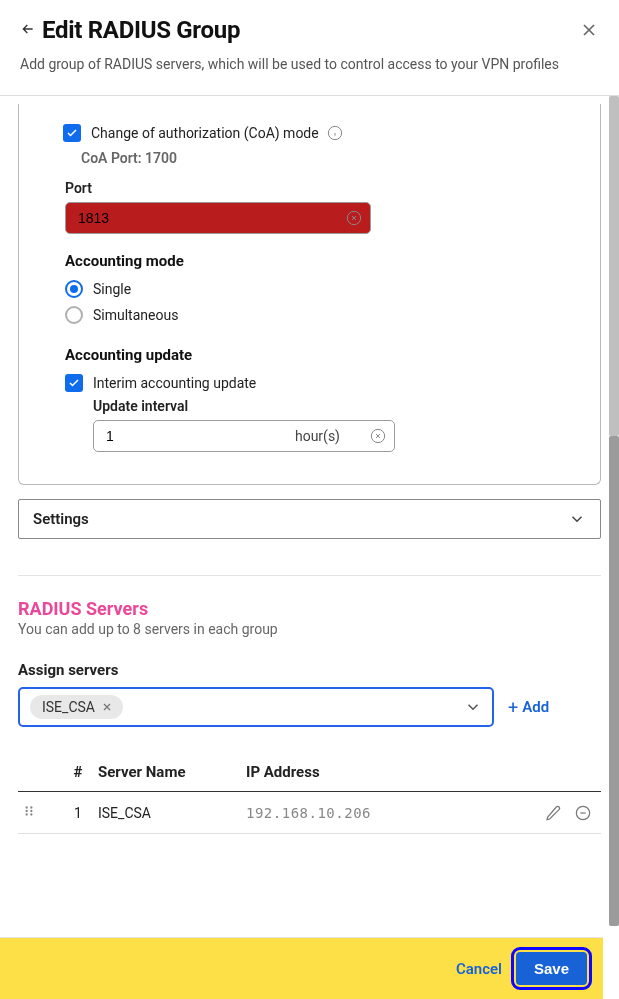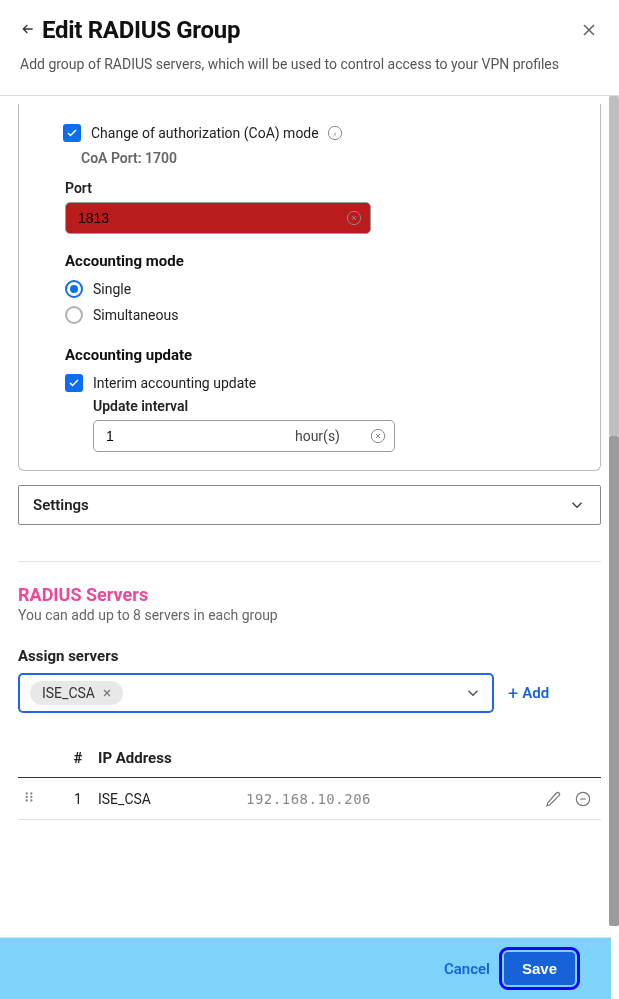--- a/index.html
+++ b/index.html
@@ -7,21 +7,21 @@
 .header { padding: 16px 20px 12px 20px; }
 .title-row { display: flex; align-items: center; }
 .back-arrow { font-size: 18px; margin-right: 6px; color: #333; cursor: pointer; }
 .title { font-size: 24px; font-weight: 700; letter-spacing: -0.3px; color: #111; flex: 1; }
 .close-x { color: #666; cursor: pointer; display: inline-flex; align-items: center; }
 .close-x svg { stroke: #666; }
 .subtitle { margin-top: 10px; font-size: 14px; color: #555; line-height: 1.5; max-width: 570px; }
 .divider-top { border-top: 1px solid #ddd; margin: 8px 0 0 0; }
 .scroll-area { position: relative; height: 830px; overflow: hidden; }
 .scroll-content { padding: 8px 18px 0 18px; }
-.config-box { border: 1px solid #b9b9b9; border-top: none; border-radius: 0 0 6px 6px; padding: 14px 18px 18px 18px; }
+.config-box { border: 1px solid #b9b9b9; border-top: none; border-radius: 0 0 6px 6px; padding: 14px 18px 32px 18px; }
 .row { display: flex; align-items: center; margin: 6px 0; }
 .cb { width: 18px; height: 18px; border-radius: 3px; display: inline-flex; align-items: center; justify-content: center; margin-right: 10px; flex: 0 0 auto; cursor: pointer; }
 .cb.checked { background: #0f6cec; }
 .cb.checked svg { stroke: #fff; }
 .info-icon { margin-left: 8px; color: #888; display: inline-flex; cursor: pointer; }
 .info-icon svg { stroke: #888; }
 .nested2 { margin-left: 28px; margin-top: 6px; }
 .coa-port { color: #666; font-weight: 600; font-size: 14px; margin: 8px 0 14px 44px; }
 .field-label { font-size: 14px; color: #222; font-weight: 600; margin-bottom: 6px; }
 .input-wrap { position: relative; display: inline-flex; align-items: center; border: 1.5px solid #9a9a9a; border-radius: 5px; padding: 7px 36px 7px 12px; width: 306px; background: #b91c1c; }
@@ -57,21 +57,21 @@
 .tcol-name { width: 148px; }
 .tcol-ip { flex: 1; }
 .tcol-act { width: 80px; }
 .trow { display: flex; align-items: center; border-bottom: 1px solid #e0e0e0; padding: 12px 4px; }
 .drag-handle { color: #888; cursor: move; display: inline-flex; }
 .ip-mono { font-family: ui-monospace, "SF Mono", Menlo, Consolas, monospace; color: #888; letter-spacing: 0.5px; }
 .row-actions { display: flex; gap: 14px; justify-content: flex-end; padding-right: 6px; }
 .row-actions span { color: #777; cursor: pointer; display: inline-flex; }
 .scrollbar-track { position: absolute; right: 0; top: 0; width: 10px; height: 100%; background: #f4f4f4; }
 .scrollbar-thumb { position: absolute; right: 0; width: 10px; background: #bfbfbf; border-radius: 2px; }
-.footer { position: absolute; bottom: 0; left: 0; right: 8px; border-top: 1px solid #e3e3e3; padding: 14px 36px; display: flex; justify-content: flex-end; align-items: center; gap: 14px; background: #7dd3fc; }
+.footer { position: absolute; bottom: 0; left: 0; right: 16px; border-top: 1px solid #e3e3e3; padding: 14px 16px; display: flex; justify-content: flex-end; align-items: center; gap: 14px; background: #fde047; }
 .cancel-link { color: #1662d6; font-weight: 600; font-size: 15px; cursor: pointer; }
 .save-btn { background: #1662d6; color: #fff; font-weight: 700; font-size: 15px; padding: 8px 18px; border-radius: 4px; cursor: pointer; border: none; outline: 3px solid #1106ff; outline-offset: 2px; }
 </style>
 </head>
 <body>
 
 <div class="header">
   <div class="title-row">
     <span class="back-arrow">
       <svg width="16" height="16" viewBox="0 0 24 24" fill="none" stroke="#333" stroke-width="2">
@@ -195,20 +195,21 @@
       <span class="add-btn">
         <span class="add-plus">+</span>
         <span>Add</span>
       </span>
     </div>
 
     <div class="table">
       <div class="thead">
         <div class="tcol-drag"></div>
         <div class="tcol-idx">#</div>
+        <div class="tcol-name">Server Name</div>
         <div class="tcol-ip">IP Address</div>
         <div class="tcol-act"></div>
       </div>
       <div class="trow">
         <div class="tcol-drag">
           <span class="drag-handle">
             <svg width="14" height="14" viewBox="0 0 24 24" fill="#888">
                 <circle cx="8" cy="6" r="2"></circle>
                 <circle cx="16" cy="6" r="2"></circle>
                 <circle cx="8" cy="12" r="2"></circle>

